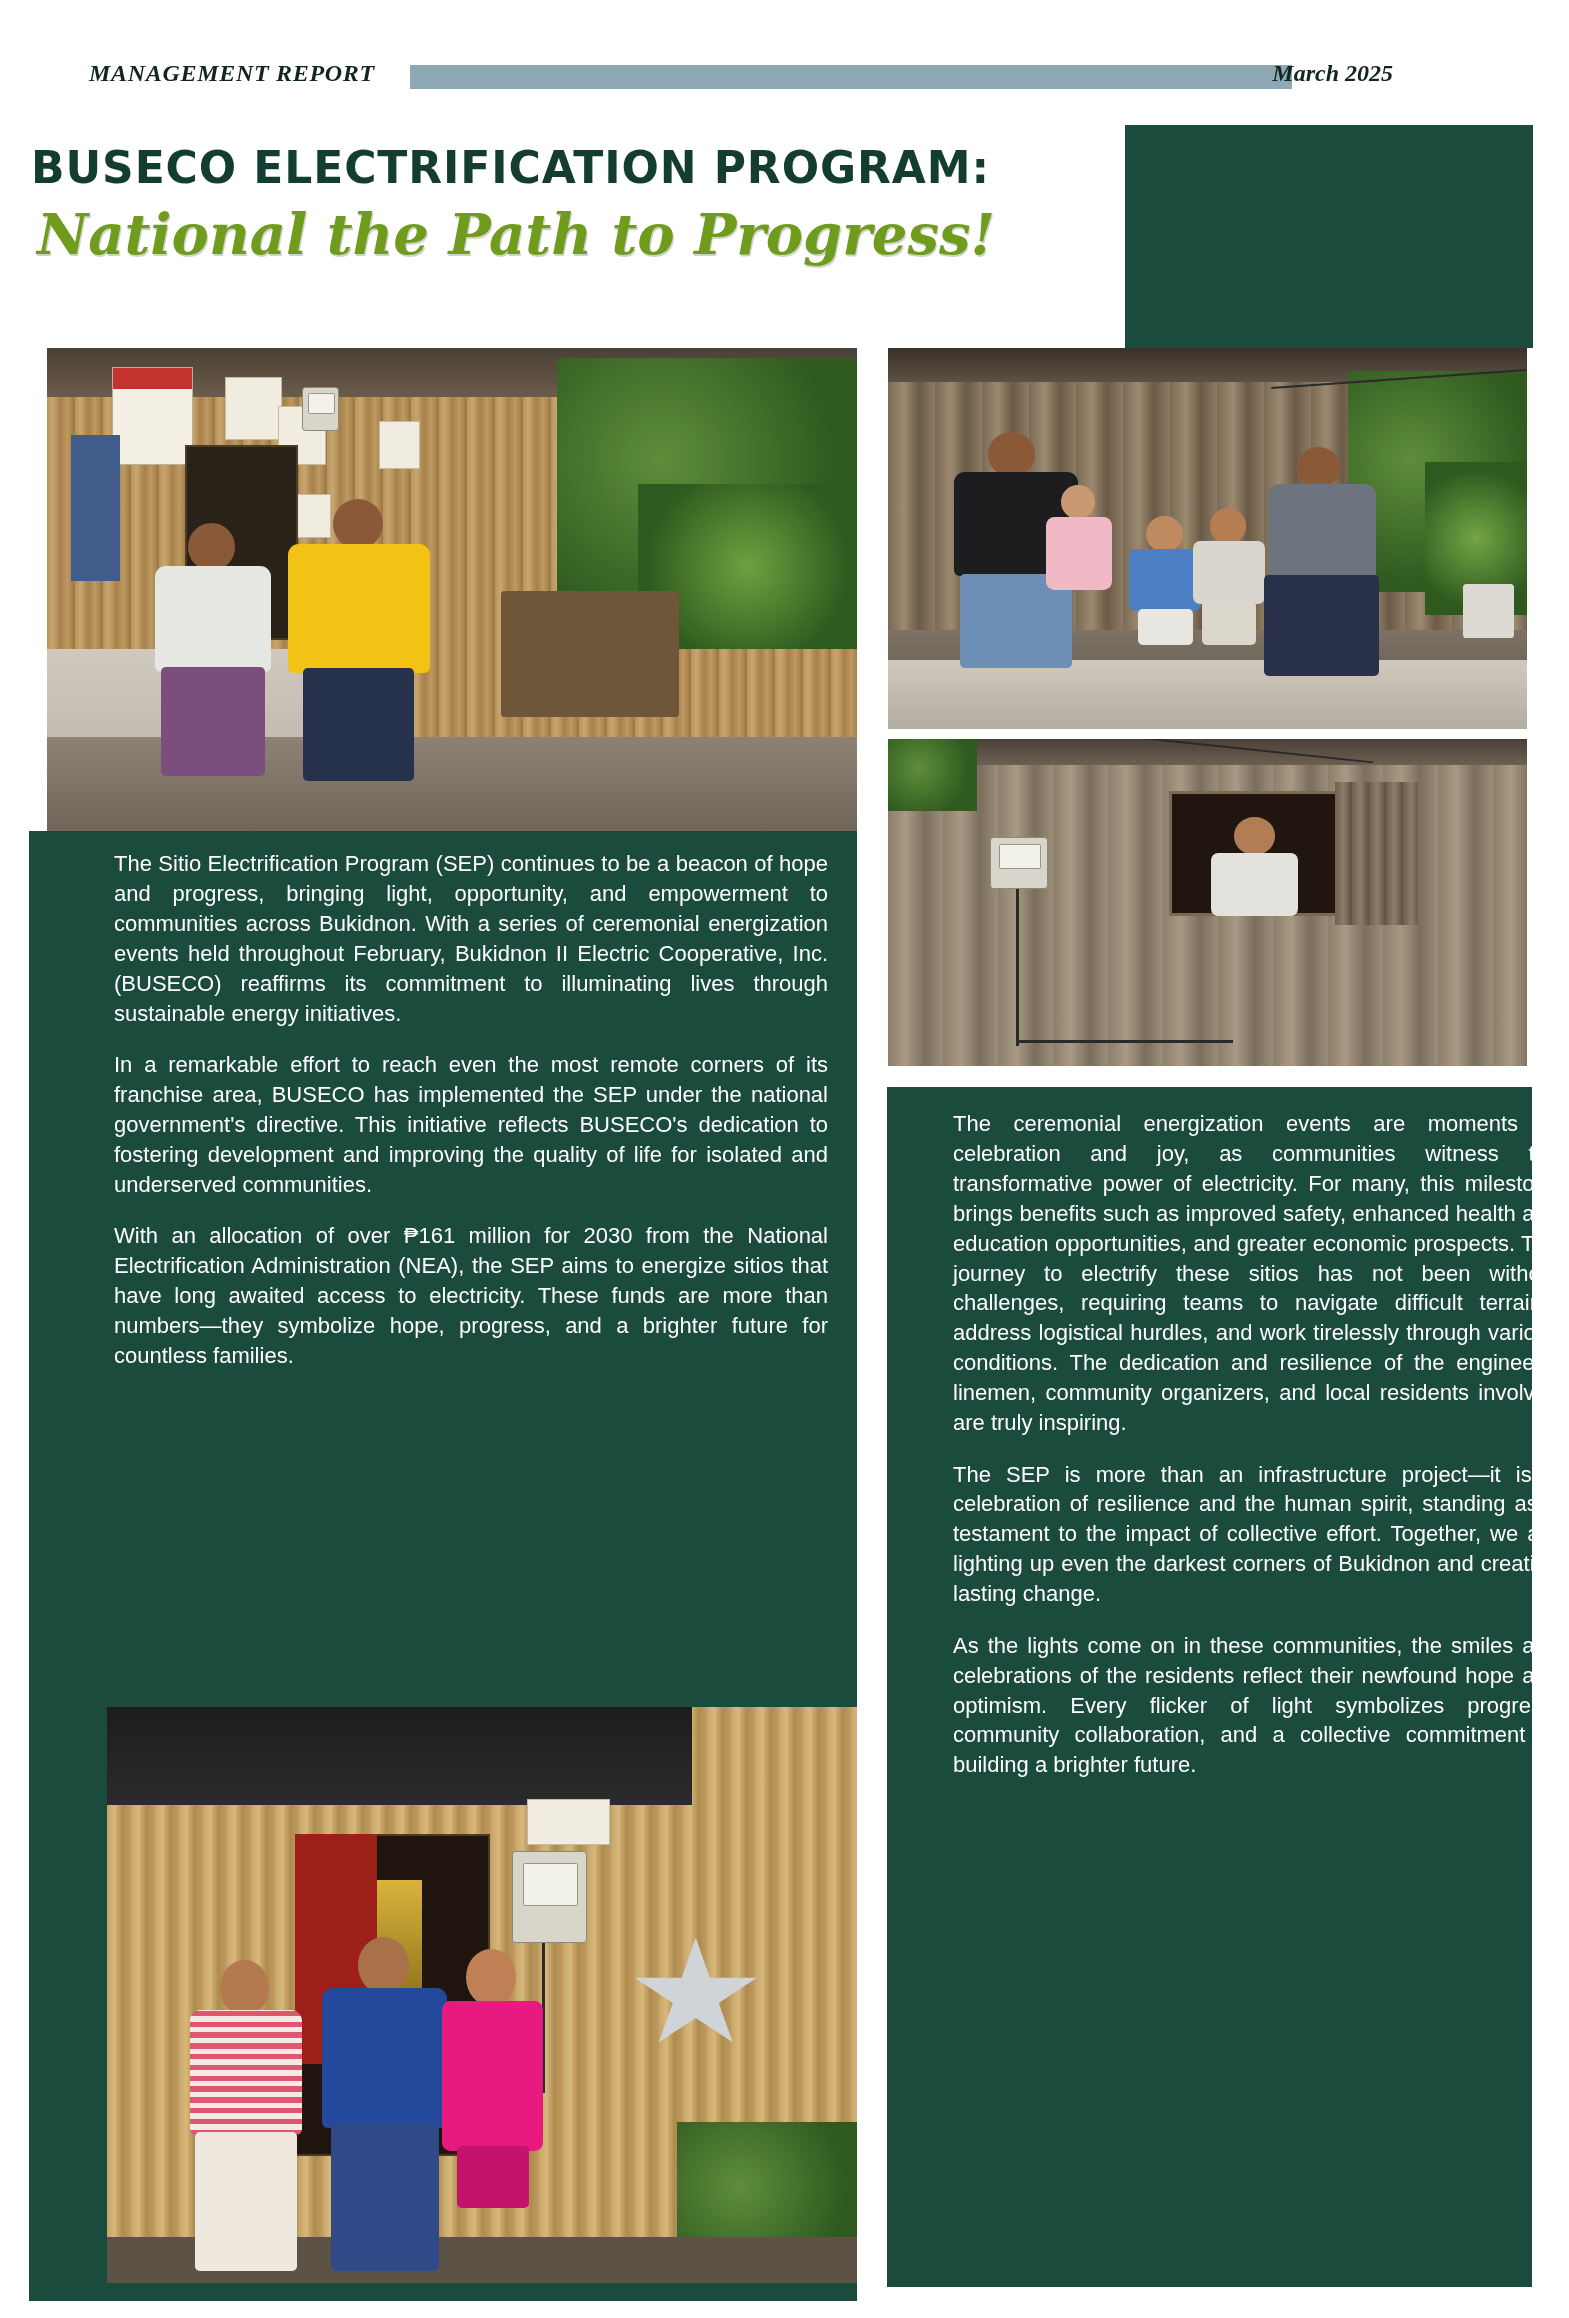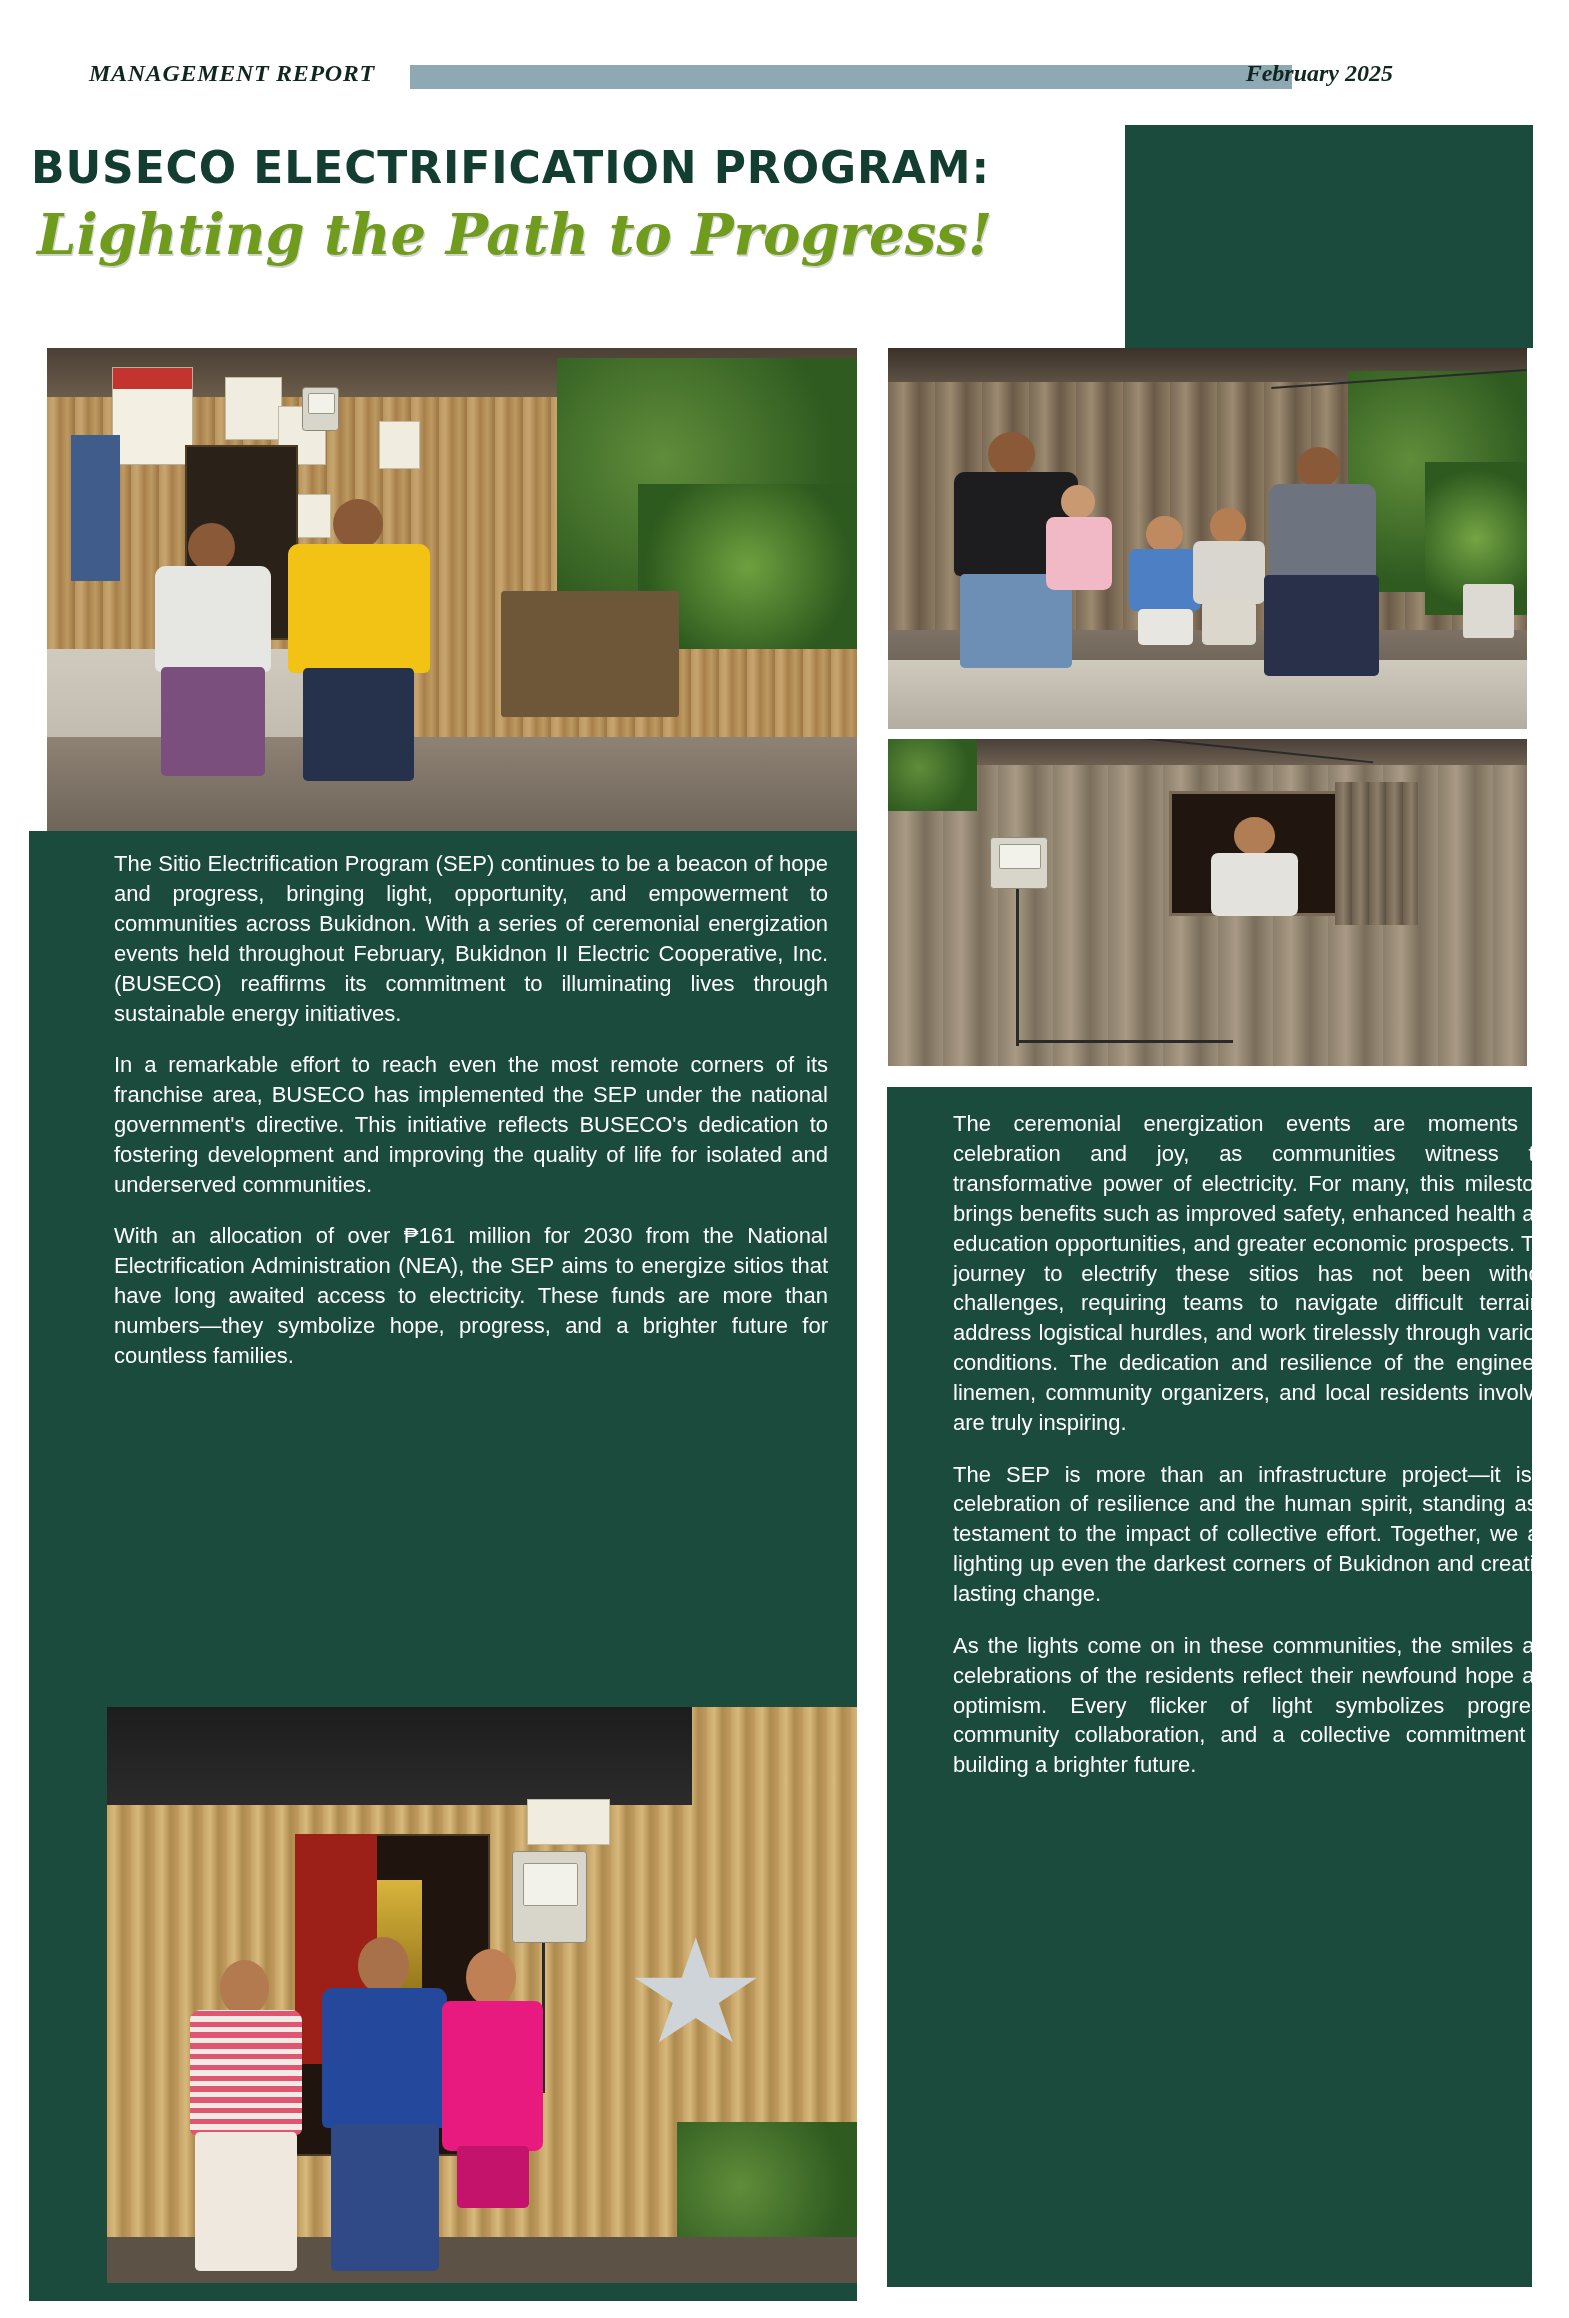--- a/index.html
+++ b/index.html
@@ -251,27 +251,27 @@
     position:absolute; left:0; top:348px; width:29px; height:1971px;
     background:#ffffff;
   }
 </style>
 </head>
 <body>
 
 <div class="header">
   <div class="header-label">MANAGEMENT REPORT</div>
   <div class="header-bar"></div>
-  <div class="header-date">February 2025</div>
+  <div class="header-date">March 2025</div>
 </div>
 
 <div class="title-green-block"></div>
 <div class="title-area">
   <div class="title-main">BUSECO ELECTRIFICATION PROGRAM:</div>
-  <div class="title-script">Lighting the Path to Progress!</div>
+  <div class="title-script">National the Path to Progress!</div>
 </div>
 
 <div class="left-margin-white"></div>
 
 <div class="photo" id="photo-couple">
   <div class="photo-inner">
     <div class="bamboo-wall"></div>
     <div class="roof-dark" style="height:10%;"></div>
 
     <div class="foliage" style="left:63%;top:2%;width:37%;height:52%;"></div>

